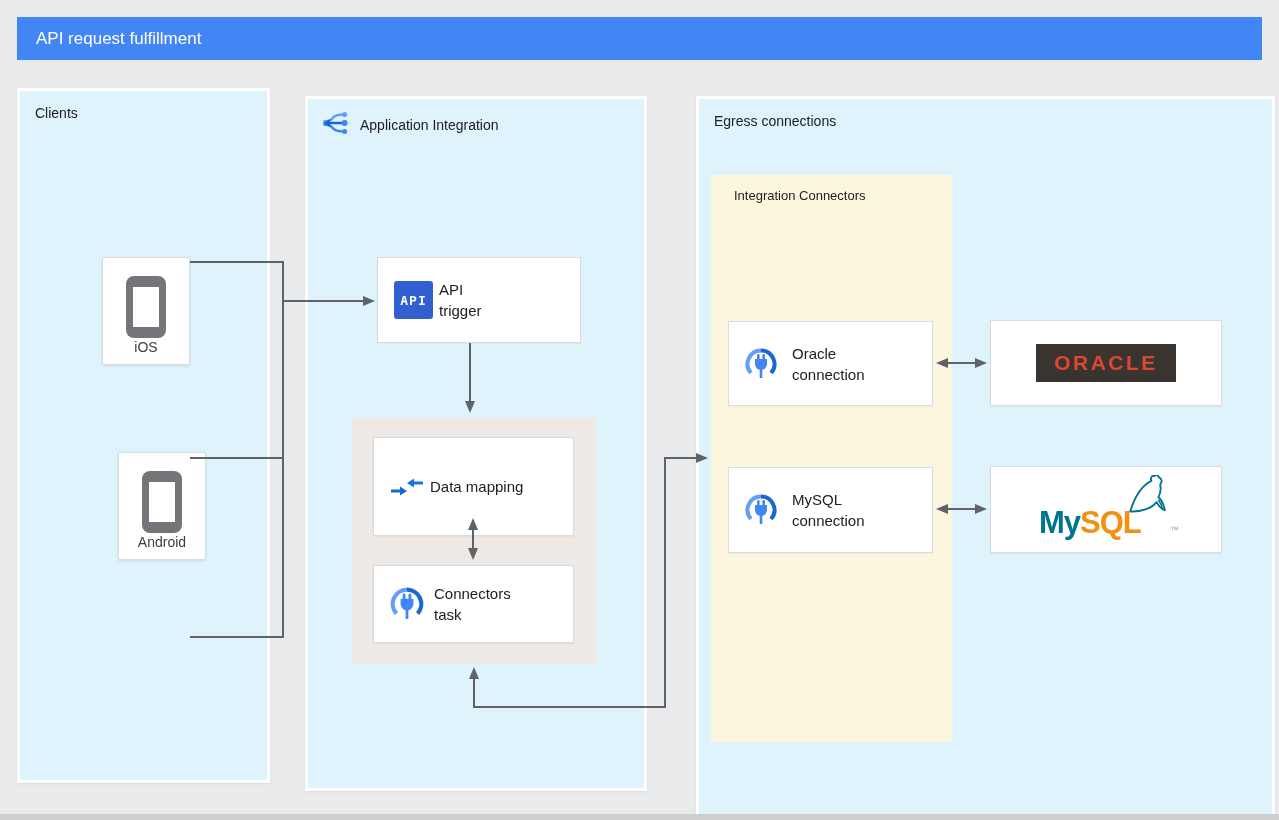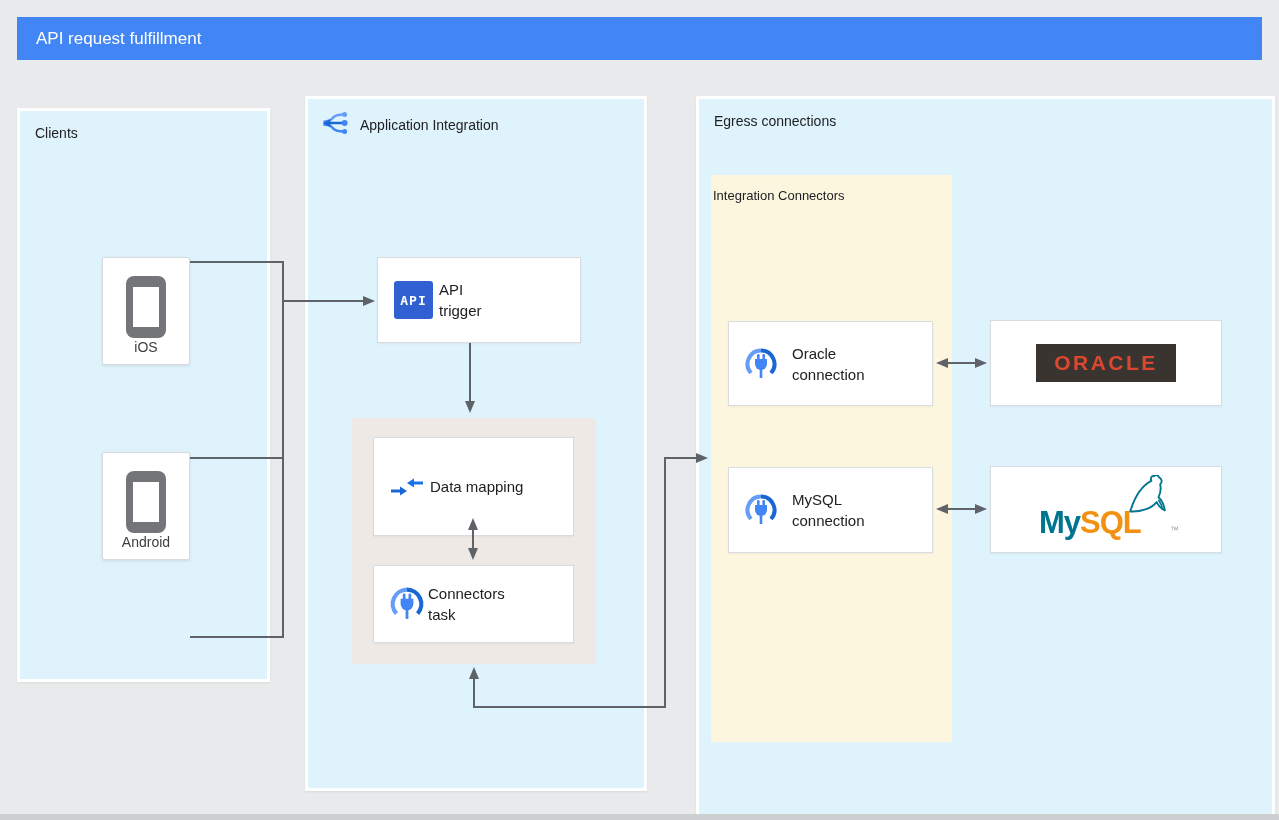--- a/index.html
+++ b/index.html
@@ -17,21 +17,21 @@
     position:absolute; left:17px; top:17px; width:1245px; height:43px;
     background:#4285f4; color:#ffffff; font-size:17px;
     display:flex; align-items:center; padding-left:19px;
   }
 
   
   .panel {
     position:absolute; background:#dff3fc; border:3px solid #ffffff;
     box-shadow:0 1px 2px rgba(0,0,0,0.07);
   }
-  .panel-clients     { left:17px;  top:108px; width:253px; height:574px; }
+  .panel-clients     { left:17px;  top:88px; width:253px; height:695px; }
   .panel-integration { left:305px; top:96px; width:342px; height:695px; }
   .panel-egress      { left:696px; top:96px; width:579px; height:748px; }
   .panel-title {
     position:absolute; font-size:14px; color:#202124; white-space:nowrap;
   }
 
   
   .client-card {
     position:absolute; width:88px; height:108px; background:#ffffff;
     border:1px solid #d9dcdf; border-radius:2px;
@@ -59,21 +59,21 @@
 
   
   .beige-box {
     position:absolute; left:352px; top:418px; width:244px; height:246px;
     background:#efe9e6; z-index:1;
   }
   .yellow-box {
     position:absolute; left:711px; top:175px; width:241px; height:567px;
     background:#fdf6df; z-index:1;
   }
-  .yellow-title { position:absolute; left:2px; top:13px; font-size:13px; color:#202124; }
+  .yellow-title { position:absolute; left:23px; top:13px; font-size:13px; color:#202124; }
 
   
   .oracle-badge {
     width:140px; height:38px; background:#393430;
     display:flex; align-items:center; justify-content:center;
     margin:0 auto;
   }
   .oracle-text {
     color:#de472f; font-size:21px; font-weight:bold; letter-spacing:2.5px;
   }
@@ -161,21 +161,21 @@
   <div class="client-card" style="left:102px; top:209px;">
     <span class="icon-center">
       <svg width="46" height="64" viewBox="0 0 23 32">
         <rect x="1.5" y="0.5" width="20" height="31" rx="4" fill="#747578"></rect>
         <rect x="5" y="6" width="13" height="20" fill="#ffffff"></rect>
       </svg>
     </span>
     <span class="client-label">iOS</span>
   </div>
 
-  <div class="client-card" style="left:102px; top:404px;align-items:center;">
+  <div class="client-card" style="left:118px; top:404px;align-items:center;">
     <span class="icon-center">
       <svg width="46" height="64" viewBox="0 0 23 32">
         <rect x="1.5" y="0.5" width="20" height="31" rx="4" fill="#747578"></rect>
         <rect x="5" y="6" width="13" height="20" fill="#ffffff"></rect>
       </svg>
     </span>
     <span class="client-label">Android</span>
   </div>
 
 
@@ -192,21 +192,21 @@
       <svg width="34" height="26" viewBox="0 0 34 26">
         <line x1="1" y1="17" x2="11" y2="17" stroke="#1967d2" stroke-width="3"></line>
         <polygon points="10,12.5 17,17 10,21.5" fill="#1967d2"></polygon>
         <line x1="33" y1="9" x2="23" y2="9" stroke="#1a73e8" stroke-width="3"></line>
         <polygon points="24,4.5 17,9 24,13.5" fill="#1a73e8"></polygon>
       </svg>
     </span>
     <div class="nlabel">Data mapping</div>
   </div>
 
-  <div class="node" style="left:373px; top:565px; width:201px; height:78px; gap:4px;">
+  <div class="node" style="left:373px; top:565px; width:201px; height:78px; gap:10px;">
     <span class="icon-center">
       <svg width="34" height="34" viewBox="0 0 32 32">
         <path d="M16 2.5 A13.5 13.5 0 0 0 6 25" fill="none" stroke="#669df6" stroke-width="4"></path>
         <path d="M16 2.5 A13.5 13.5 0 0 1 26 25" fill="none" stroke="#1967d2" stroke-width="4"></path>
         <circle cx="16" cy="16" r="10" fill="#ffffff"></circle>
         <rect x="12" y="6" width="2.6" height="6" rx="1.2" fill="#4285f4"></rect>
         <rect x="17.4" y="6" width="2.6" height="6" rx="1.2" fill="#4285f4"></rect>
         <path d="M10 11 h12 v5 a6 6 0 0 1 -12 0 Z" fill="#4285f4"></path>
         <rect x="14.7" y="21" width="2.6" height="9" fill="#4285f4"></rect>
       </svg>

